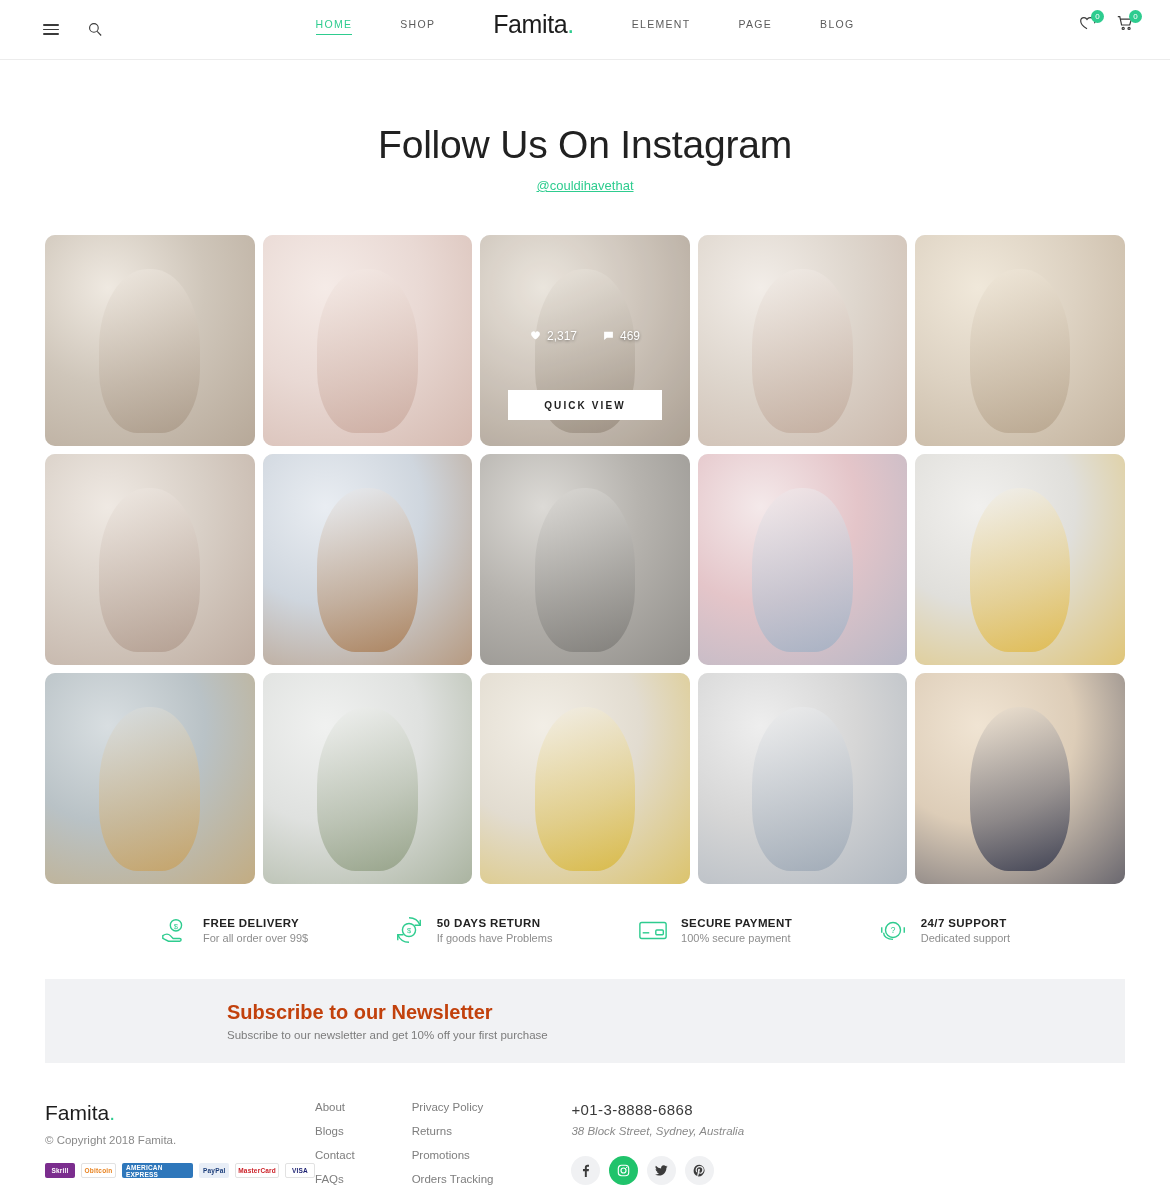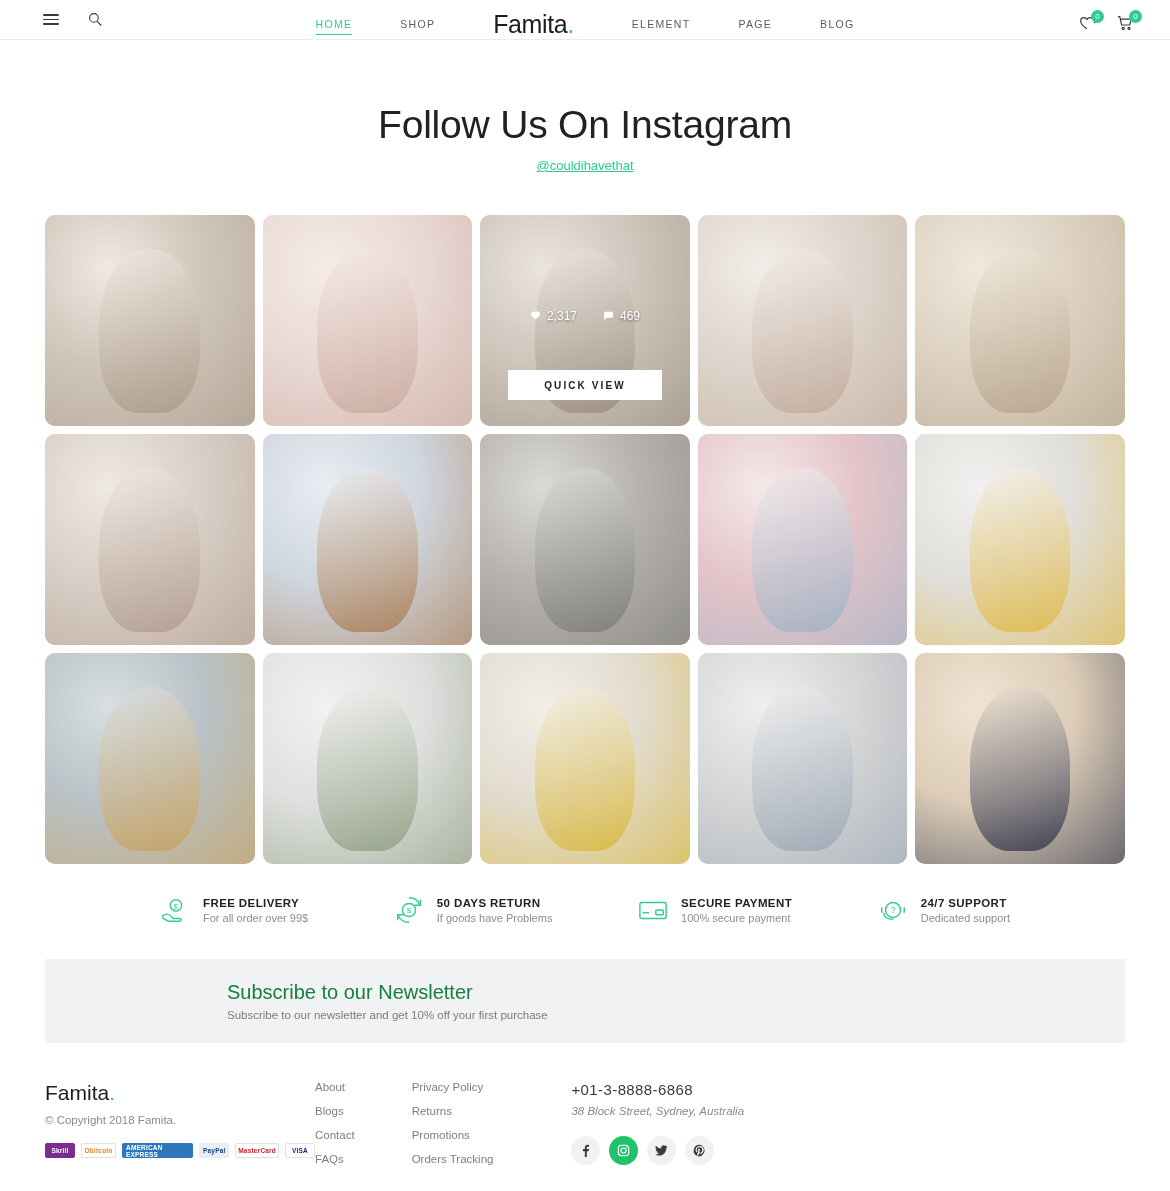--- a/index.html
+++ b/index.html
@@ -7,21 +7,21 @@
     width: 1170px; height: 1191px;
     background: #ffffff;
     font-family: "Liberation Sans", sans-serif;
     color: #2b2b2b;
     overflow: hidden;
   }
 
   
   .header {
     position: relative;
-    height: 40px;
+    height: 60px;
     border-bottom: 1px solid #ececec;
     display: flex; align-items: center;
   }
   .hdr-left { display: flex; align-items: center; gap: 22px; padding-left: 40px; }
   .icon-btn {
     width: 22px; height: 22px; display: flex; align-items: center; justify-content: center;
     cursor: pointer;
   }
   .burger { width: 16px; height: 11px; display: flex; flex-direction: column; justify-content: space-between; }
   .burger span { display: block; height: 1.6px; background: #3a3a3a; border-radius: 1px; }
@@ -98,21 +98,21 @@
   .f-icon { width: 30px; height: 30px; flex: 0 0 30px; }
   .f-title { font-size: 11.5px; font-weight: 700; letter-spacing: .4px; color: #222; }
   .f-sub { font-size: 11px; color: #8d8d8d; margin-top: 3px; }
 
   
   .newsletter {
     margin: 34px 45px 0 45px; height: 84px; background: #f1f2f4;
     display: flex; align-items: center;
   }
   .nl-left { padding-left: 182px; }
-  .nl-title { font-size: 20px; color: #15803d; font-weight: 400; }
+  .nl-title { font-size: 20px; color: #c2410c; font-weight: 700; }
   .nl-sub { font-size: 11.5px; color: #7c7c7c; margin-top: 5px; }
   .nl-form { display: flex; margin-left: 119px; }
   .nl-input {
     width: 243px; height: 32px; border: none; background: #fff;
     padding: 0 14px; font-size: 11.5px; color: #444;
     font-family: "Liberation Sans", sans-serif; outline: none;
   }
   .nl-input::placeholder { color: #bcbcbc; }
   .nl-btn {
     width: 104px; height: 32px; background: #242424; color: #fff; border: none;

